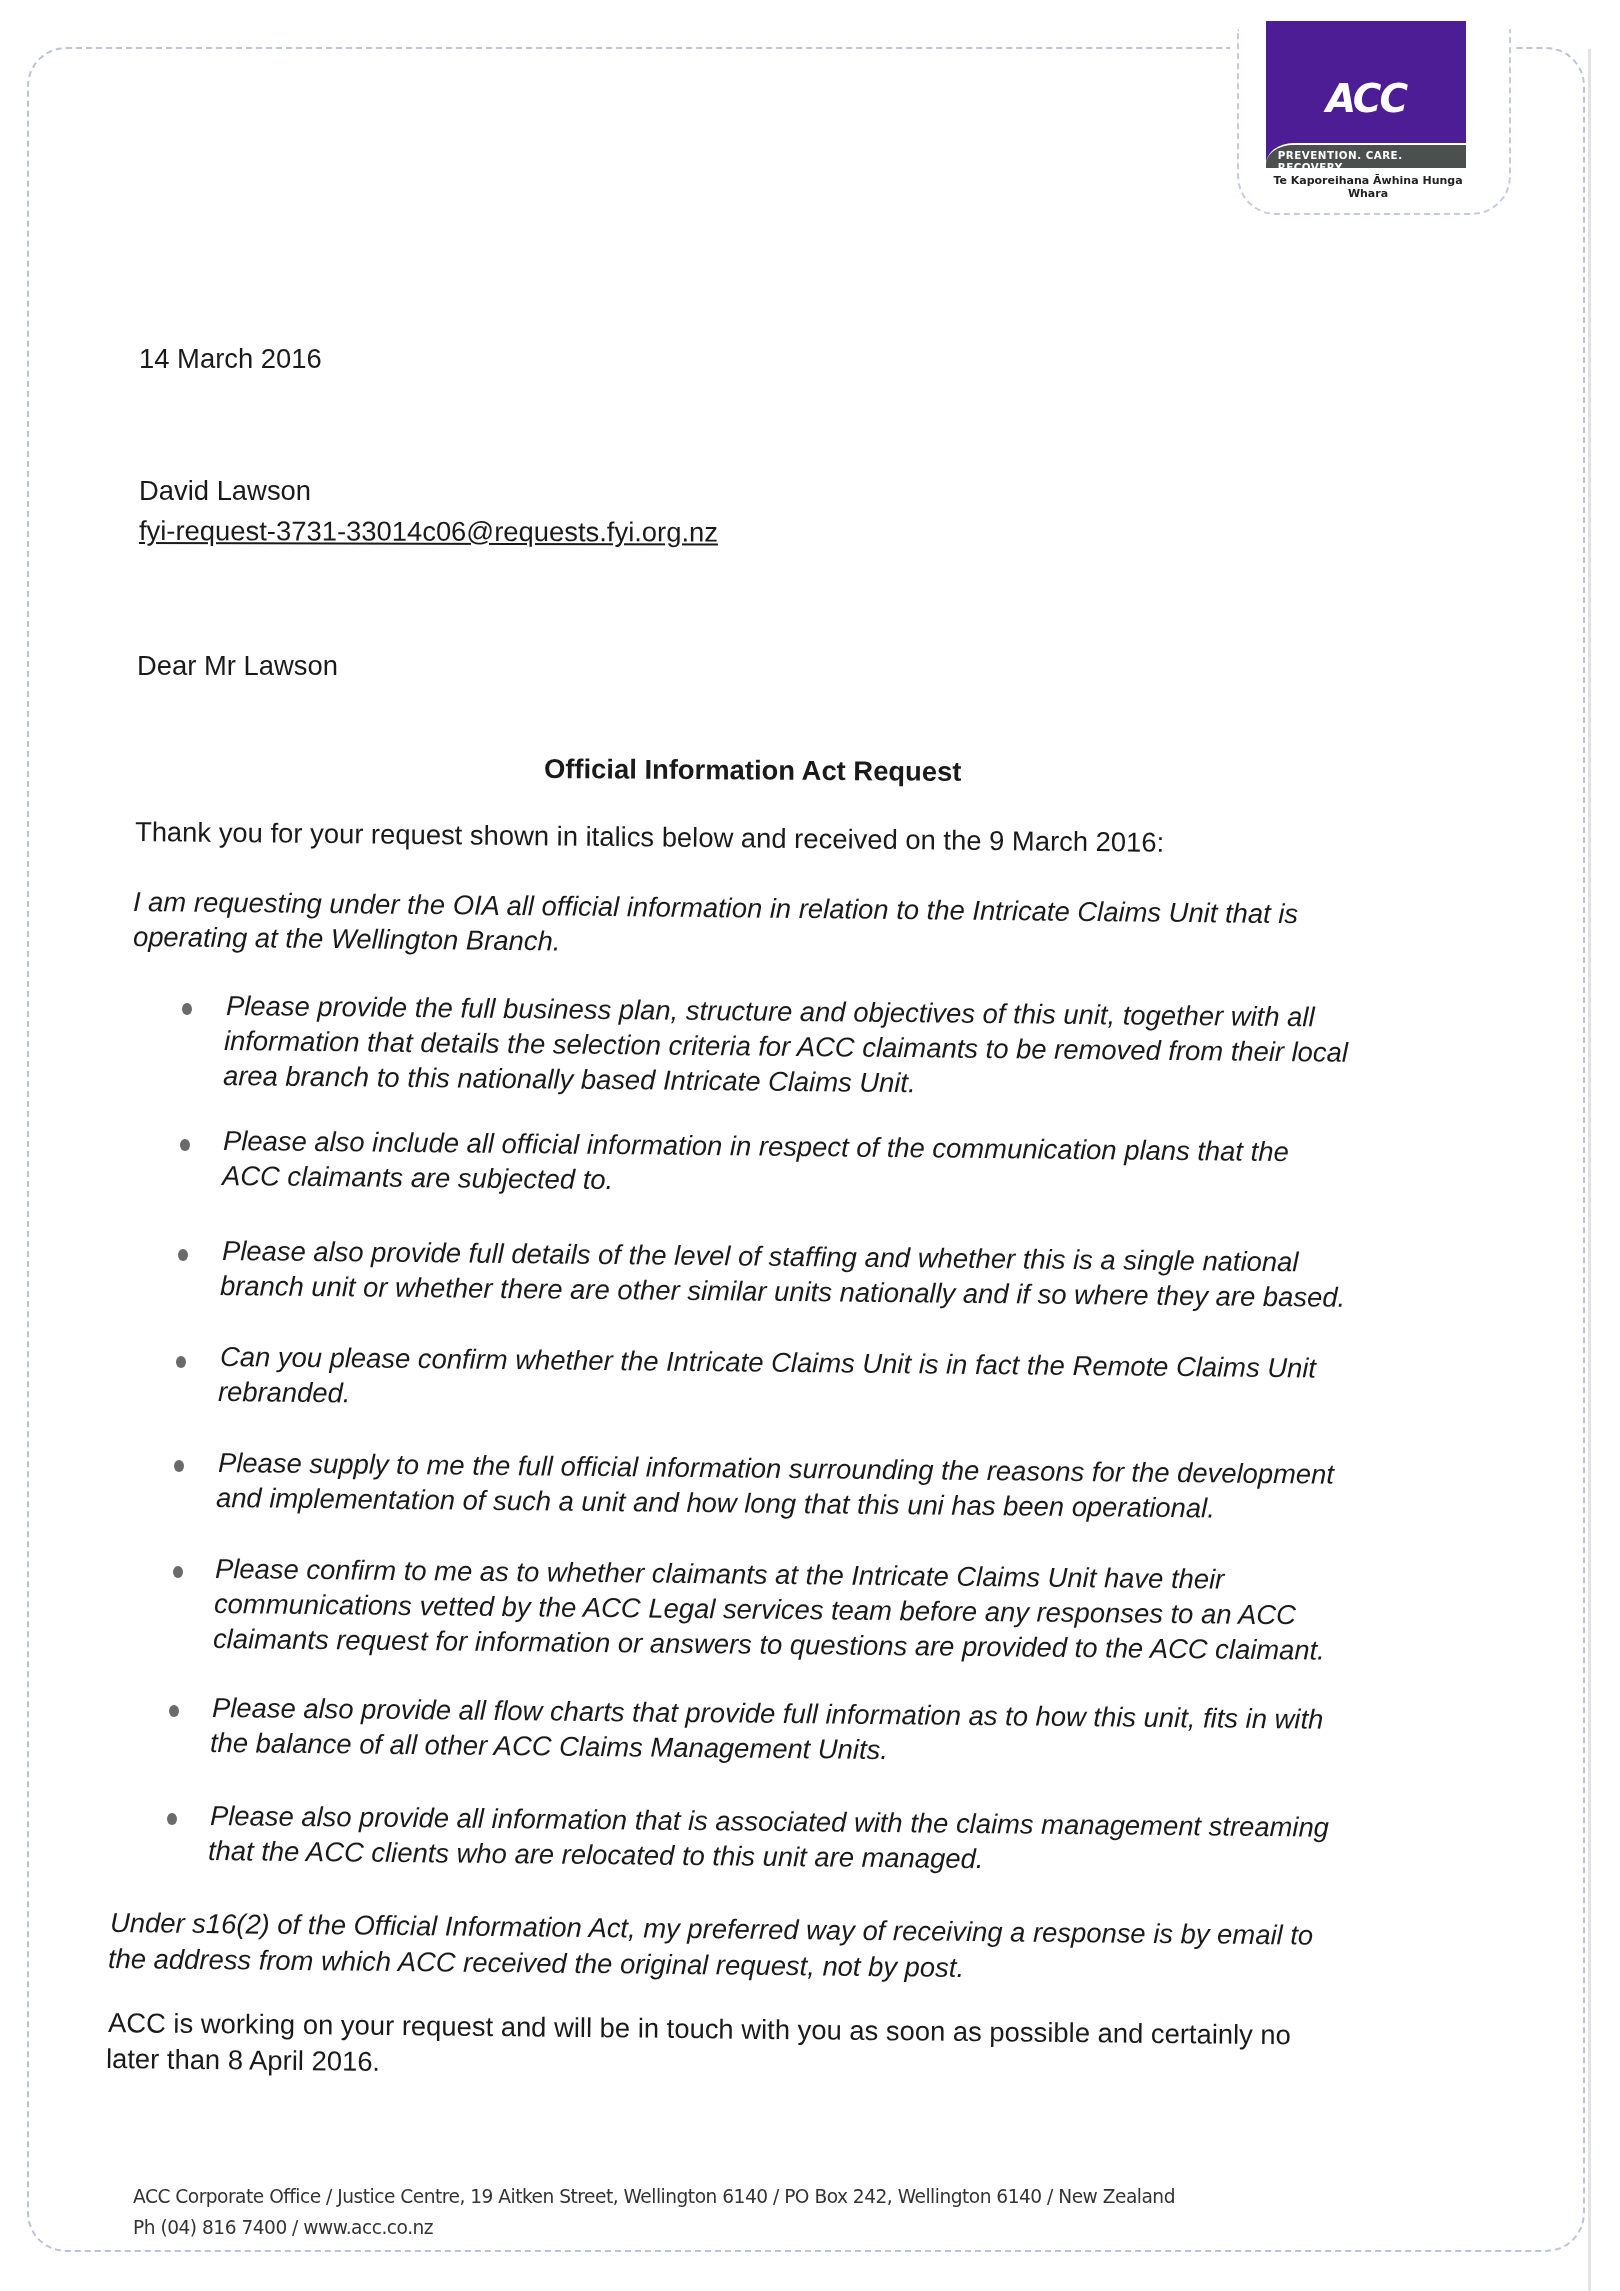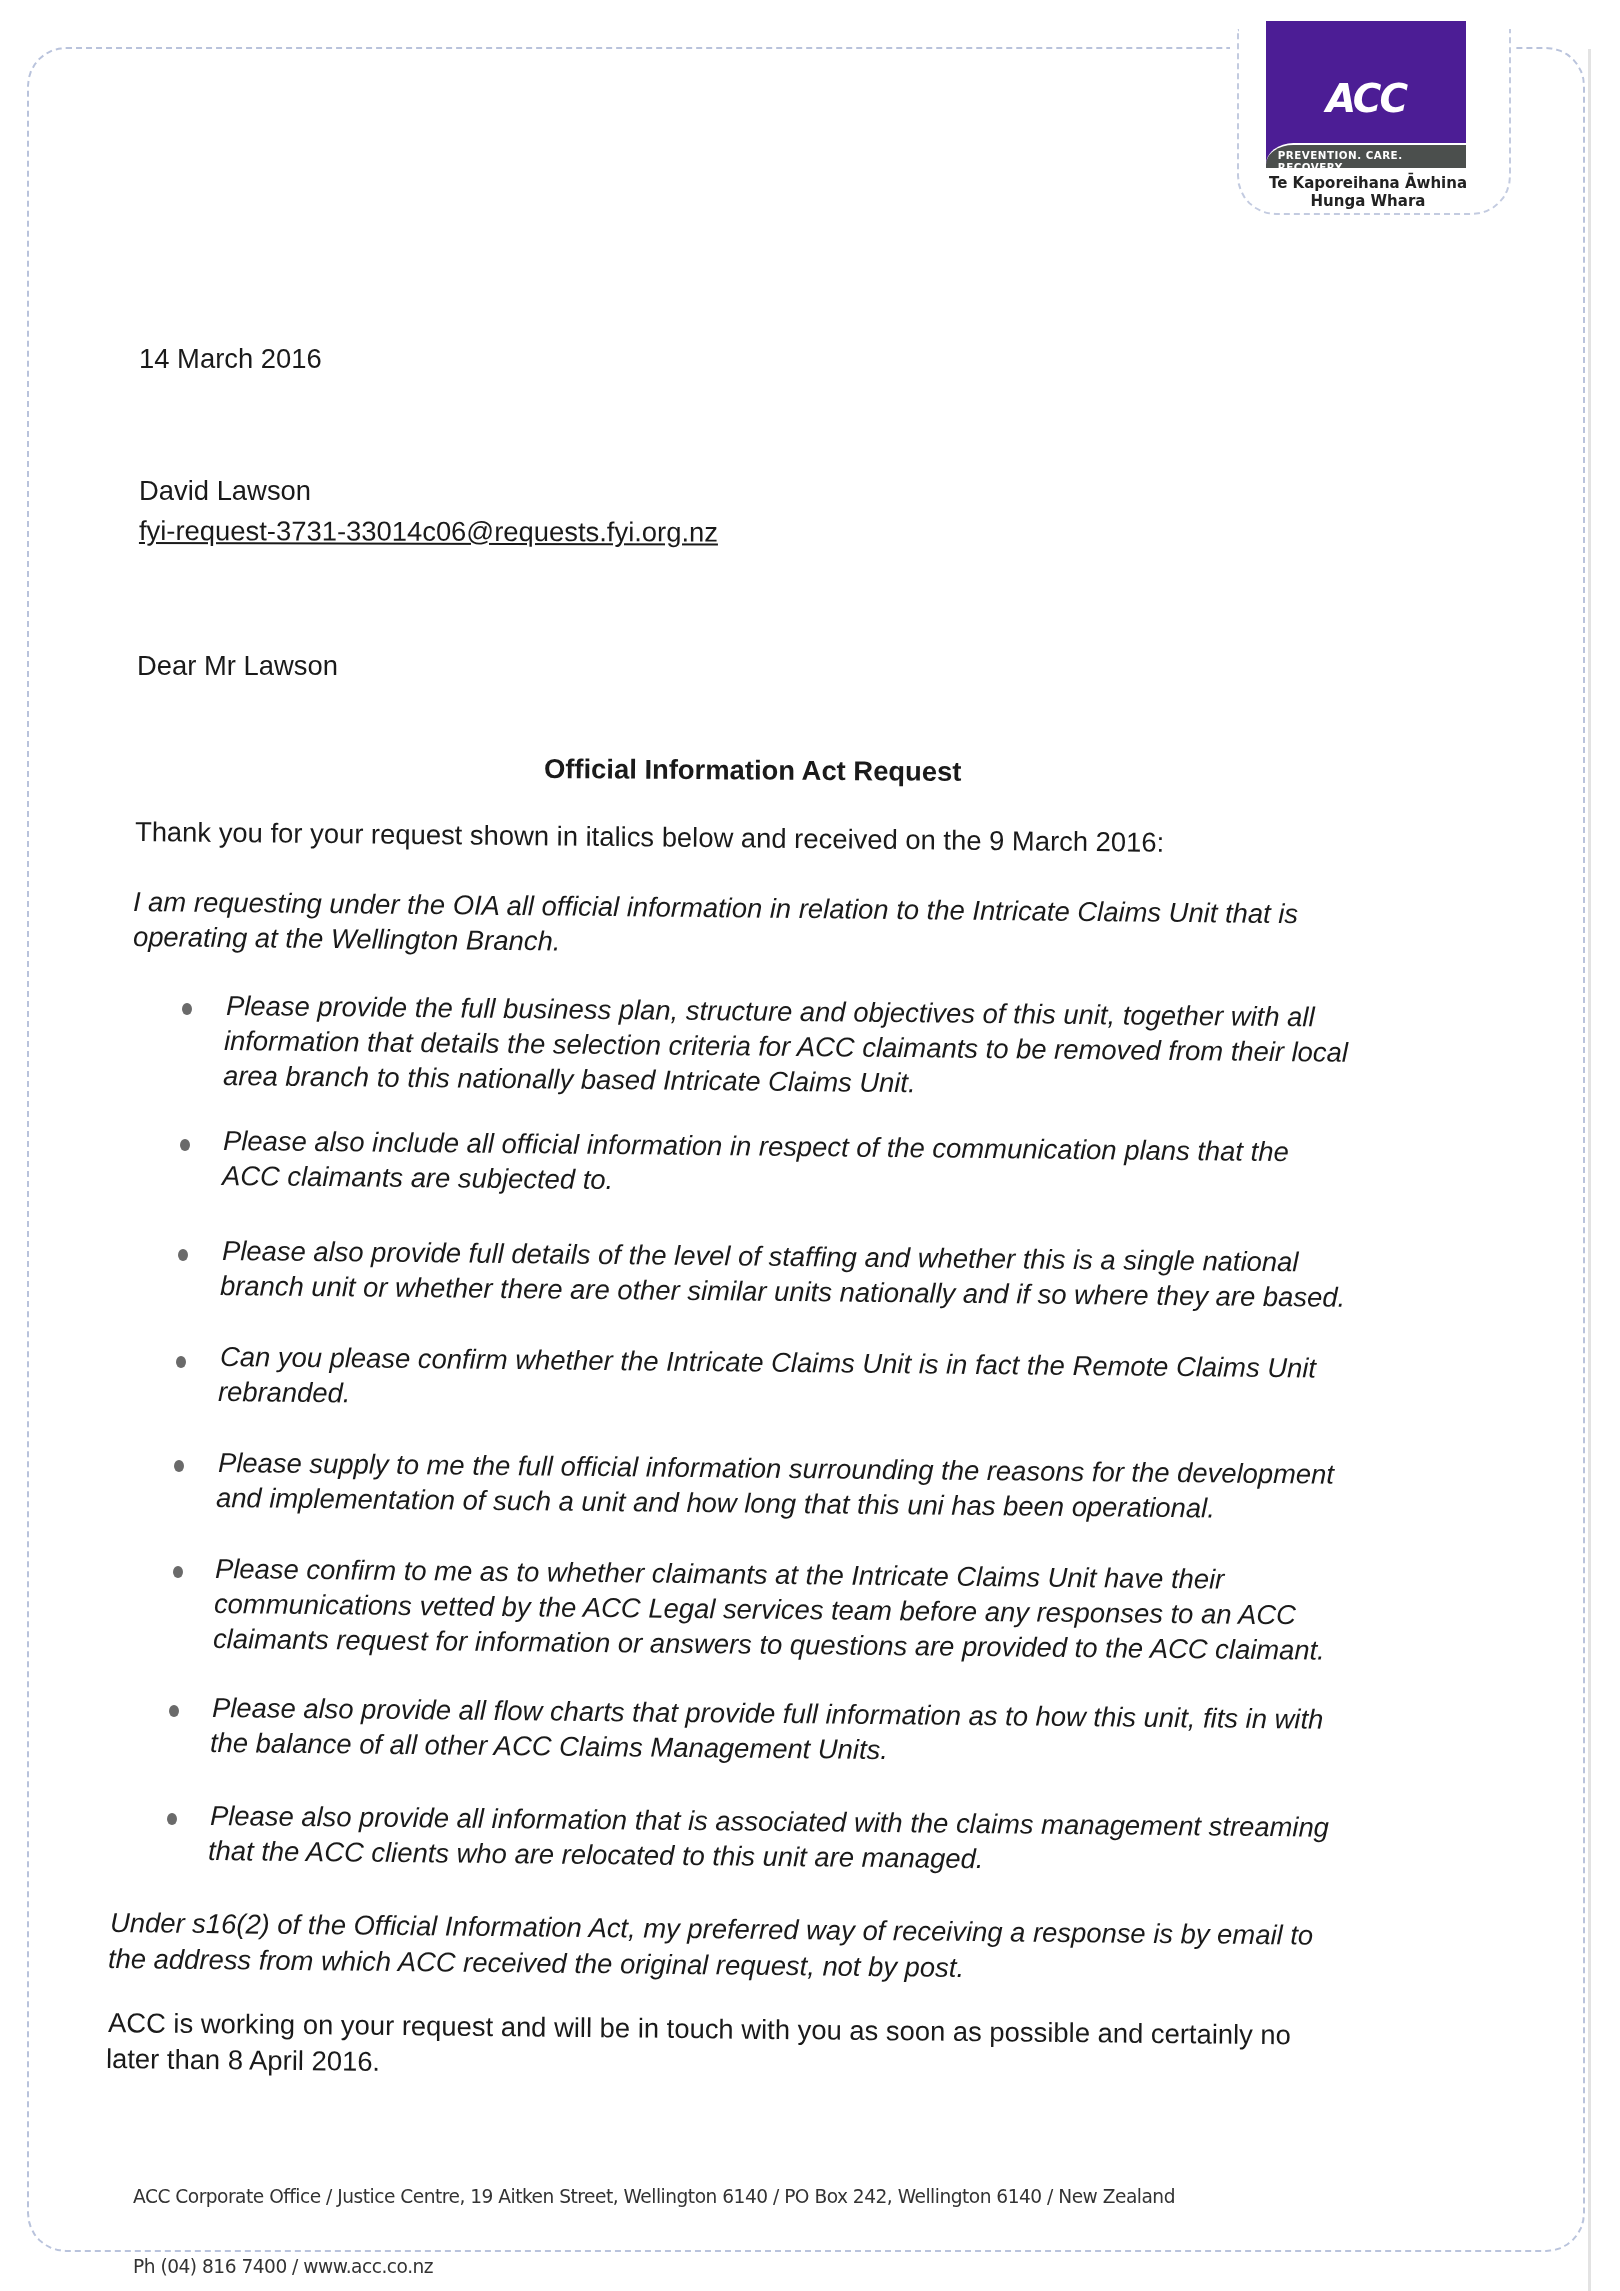--- a/index.html
+++ b/index.html
@@ -12,21 +12,21 @@
                border: 2px dashed #c3cbe0; border-top: none; border-radius: 0 0 39px 39px; box-sizing: border-box; }
   .right-edge { position: absolute; left: 1588px; top: 49px; width: 2.9px; height: 2245px; background: #e3e3e3; }
   .logo { position: absolute; left: 1266px; top: 20.6px; width: 200px; height: 147px; background: #4c1d95; overflow: hidden; }
   .logo-word { position: absolute; left: 0; right: 0; top: 55px; text-align: center; color: #ffffff;
                font-family: "DejaVu Sans", sans-serif; font-weight: bold; font-style: italic; font-size: 39px; letter-spacing: -2px; }
   .logo-band { position: absolute; left: 0; right: 0; top: 122px; height: 25.5px; background: #4b4f4d;
                border-top-left-radius: 27.4px 21.6px; border-top: 2.9px solid #ffffff; }
   .logo-tagline { position: absolute; left: 11.8px; right: 0; top: 128px; color: #ffffff; text-align: left;
                   font-family: "DejaVu Sans", sans-serif; font-weight: bold; font-size: 10.3px; letter-spacing: 0.5px; }
   .logo-maori { position: absolute; left: 1260px; top: 174px; width: 216px; text-align: center;
-                font-family: "DejaVu Sans", sans-serif; font-weight: bold; font-size: 15px; color: #222; }
+                font-family: "DejaVu Sans", sans-serif; font-weight: bold; font-size: 11px; color: #222; }
 
   .line { position: absolute; white-space: nowrap; font-size: 27.4px; line-height: 1; transform-origin: left center; }
   .it { font-style: italic; }
   .bullet { position: absolute; width: 9.8px; height: 11.8px; border-radius: 50%; background: #6a6a6a; }
   .email { text-decoration: underline; }
   .title { font-weight: bold; }
   .footer { position: absolute; font-family: "DejaVu Sans", sans-serif; font-size: 18.6px; color: #333; white-space: nowrap; letter-spacing: -0.5px; }
 </style>
 </head>
 <body>
@@ -100,14 +100,14 @@
   <div class="line it" style="left:110px; top:1909px; transform:rotate(0.6deg);">Under s16(2) of the Official Information Act, my preferred way of receiving a response is by email to</div>
   <div class="line it" style="left:108px; top:1945px; transform:rotate(0.6deg);">the address from which ACC received the original request, not by post.</div>
 </div>
 
 <div>
   <div class="line" style="left:108px; top:2009px; transform:rotate(0.6deg);">ACC is working on your request and will be in touch with you as soon as possible and certainly no</div>
   <div class="line" style="left:106px; top:2045px; transform:rotate(0.6deg);">later than 8 April 2016.</div>
 </div>
 
 <div class="footer" style="left:133px; top:2186px;">ACC Corporate Office / Justice Centre, 19 Aitken Street, Wellington 6140 / PO Box 242, Wellington 6140 / New Zealand</div>
-<div class="footer" style="left:133px; top:2217px;margin-top:39px;">Ph (04) 816 7400 / www.acc.co.nz</div>
+<div class="footer" style="left:133px; top:2217px;">Ph (04) 816 7400 / www.acc.co.nz</div>
 
 
 </body></html>

